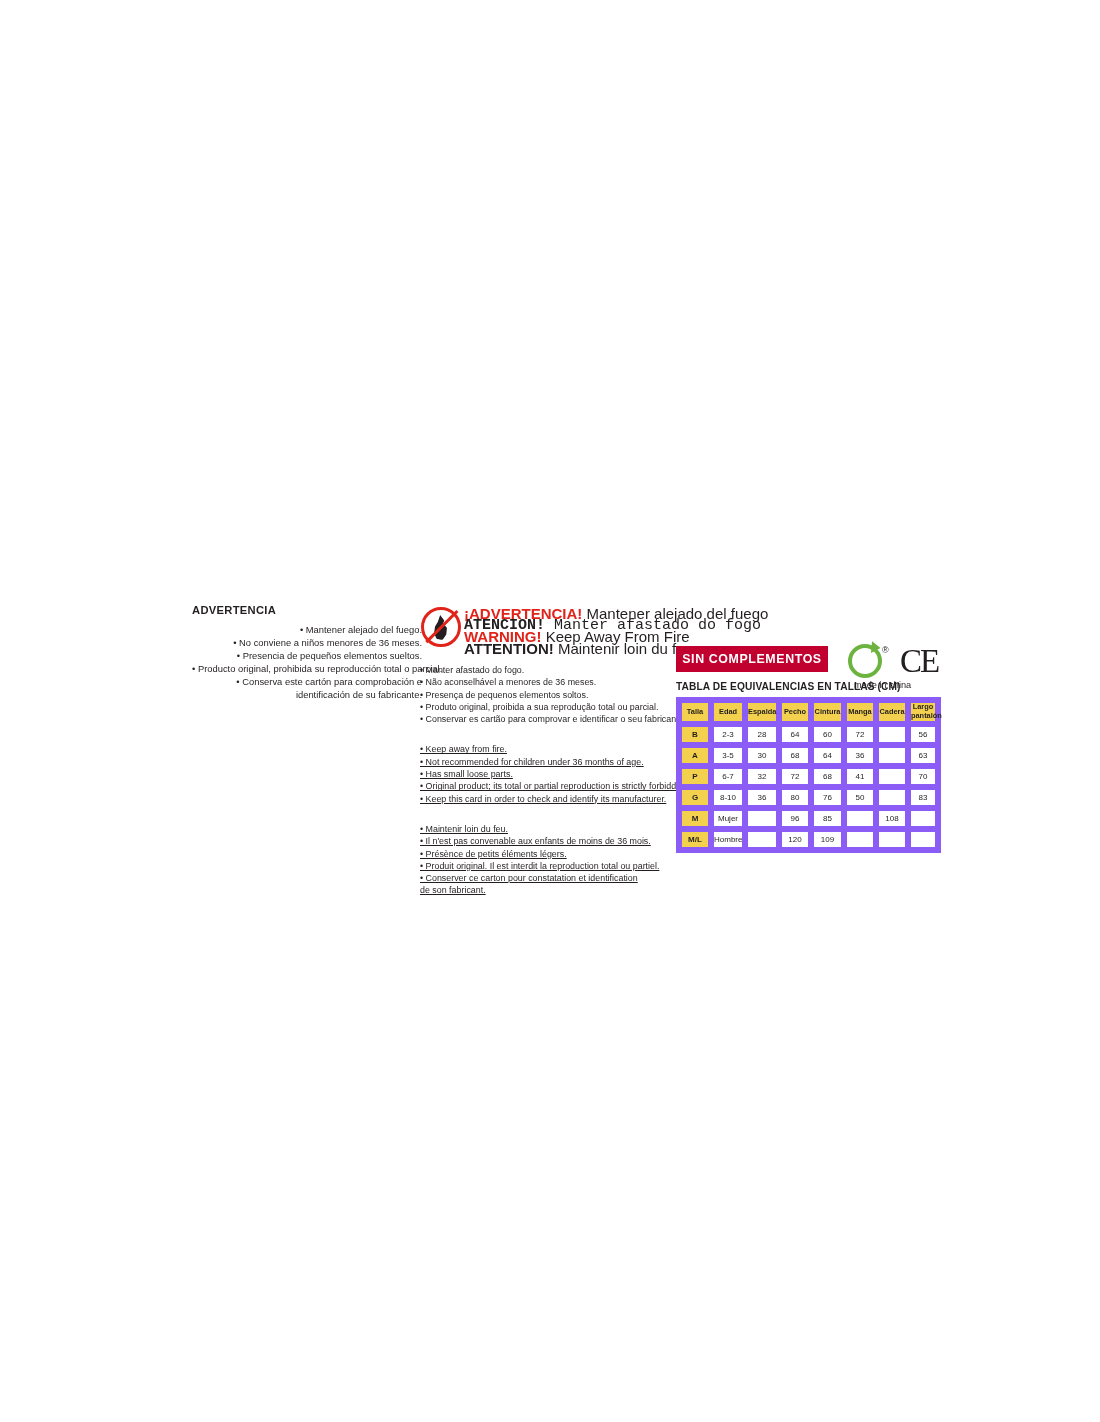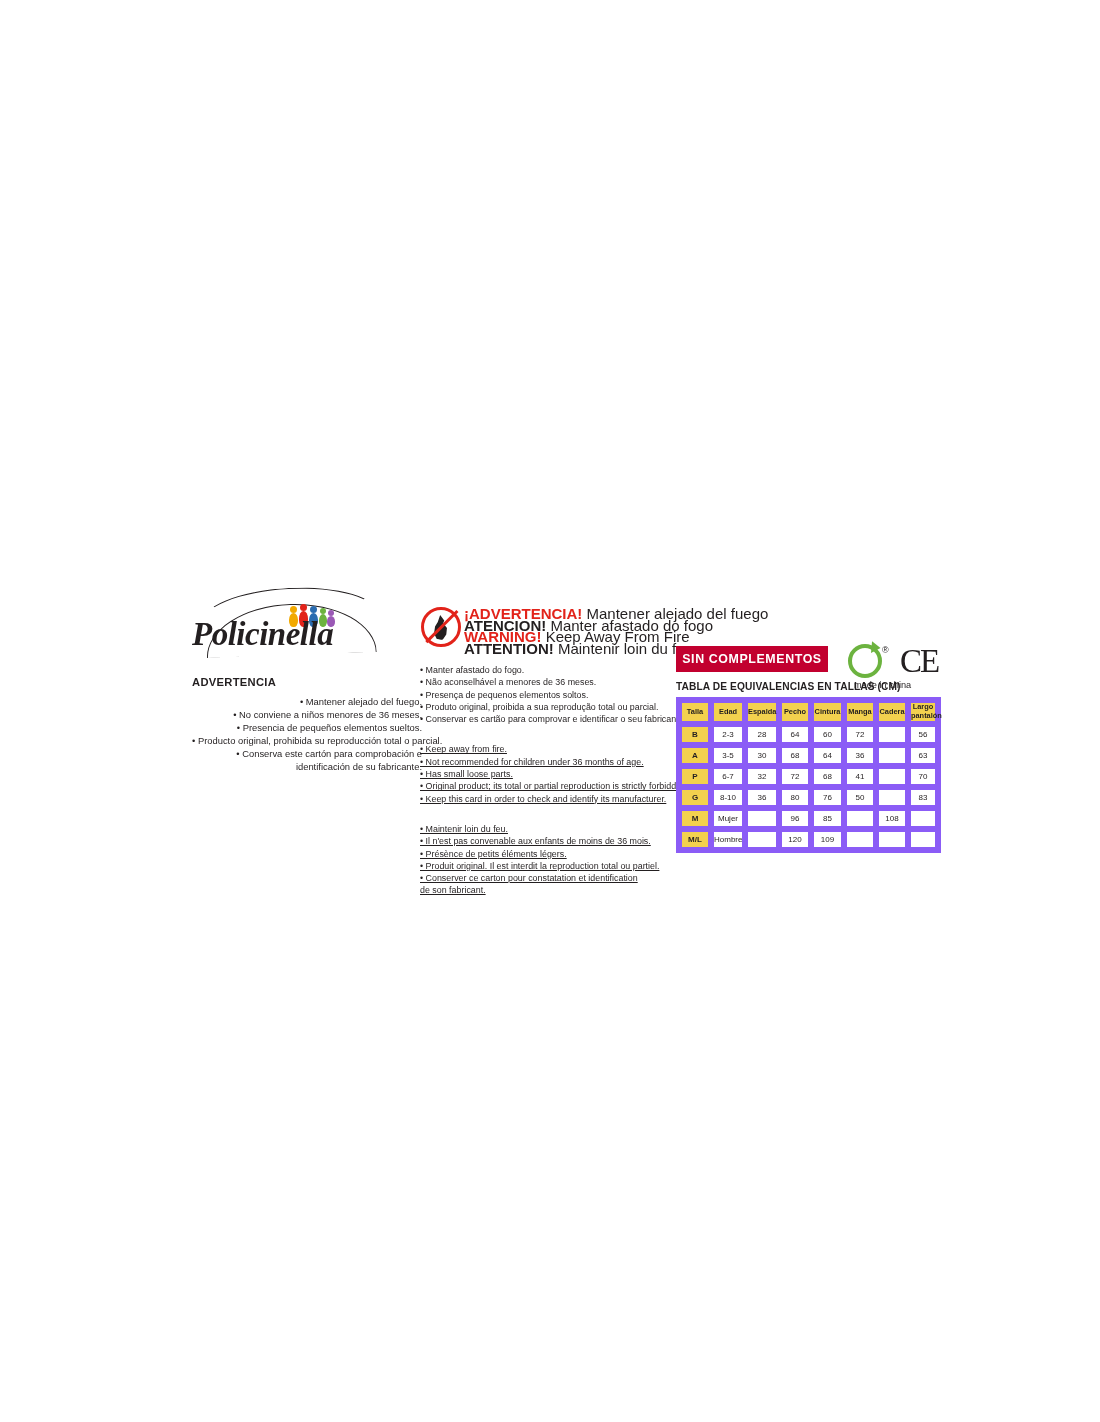--- a/index.html
+++ b/index.html
@@ -152,21 +152,21 @@
   .warn-lines {
     position: absolute;
     left: 44px;
     top: 2px;
     font-size: 15px;
     line-height: 11.6px;
     white-space: nowrap;
   }
   .warn-lines .l1 { color: #e2231a; font-weight: bold; }
   .warn-lines .l1 span.norm { font-weight: normal; color: #231f20; }
-  .warn-lines .l2 { color: #231f20; font-weight: bold; }
+  .warn-lines .l2 { color: #231f20; font-weight: bold; font-family: Liberation Mono, monospace; }
   .warn-lines .l2 span.norm { font-weight: normal; }
   .warn-lines .l3 { color: #e2231a; font-weight: bold; }
   .warn-lines .l3 span.norm { font-weight: normal; color: #231f20; }
   .warn-lines .l4 { color: #231f20; font-weight: bold; }
   .warn-lines .l4 span.norm { font-weight: normal; text-align: center; }
 
   .mid-block {
     margin-top: 12px;
     font-size: 8.9px;
     line-height: 12.3px;
@@ -293,37 +293,20 @@
   table.sizes col.c6 { width: 32px; }
   table.sizes col.c7 { width: 30px; }
 </style>
 </head>
 <body>
 
 <div id="sheet">
 
   <div class="col-left">
 
-    <div class="logo-wrap">
-      <div class="logo-arc"></div>
-      <div class="logo-arc2"></div>
-      <div class="logo-figs">
-        <div class="fig fig-head" style="left:2px;  top:2px;  width:7px;  height:7px;  background:#f2a900;"></div>
-        <div class="fig" style="left:1px;  top:9px;  width:9px;  height:14px; background:#f2a900;"></div>
-        <div class="fig fig-head" style="left:12px; top:0px;  width:7px;  height:7px;  background:#e2231a;"></div>
-        <div class="fig" style="left:11px; top:7px;  width:9px;  height:16px; background:#e2231a;"></div>
-        <div class="fig fig-head" style="left:22px; top:2px;  width:7px;  height:7px;  background:#2b6cb0;"></div>
-        <div class="fig" style="left:21px; top:9px;  width:9px;  height:14px; background:#2b6cb0;"></div>
-        <div class="fig fig-head" style="left:32px; top:4px;  width:6px;  height:6px;  background:#6cb33f;"></div>
-        <div class="fig" style="left:31px; top:10px; width:8px;  height:13px; background:#6cb33f;"></div>
-        <div class="fig fig-head" style="left:40px; top:6px;  width:6px;  height:6px;  background:#9b59b6;"></div>
-        <div class="fig" style="left:39px; top:12px; width:8px;  height:11px; background:#9b59b6;"></div>
-      </div>
-      <div class="logo-word">Policinella</div>
-    </div>
 
 
     <div class="adv-title">ADVERTENCIA</div>
 
     <div class="bullets">
       <div>• Mantener alejado del fuego.</div>
       <div>• No conviene a niños menores de 36 meses.</div>
       <div>• Presencia de pequeños elementos sueltos.</div>
       <div>• Producto original, prohibida su reproducción total o parcial.</div>
       <div class="wrapline">• Conserva este cartón para comprobación e identificación de su fabricante.</div>

